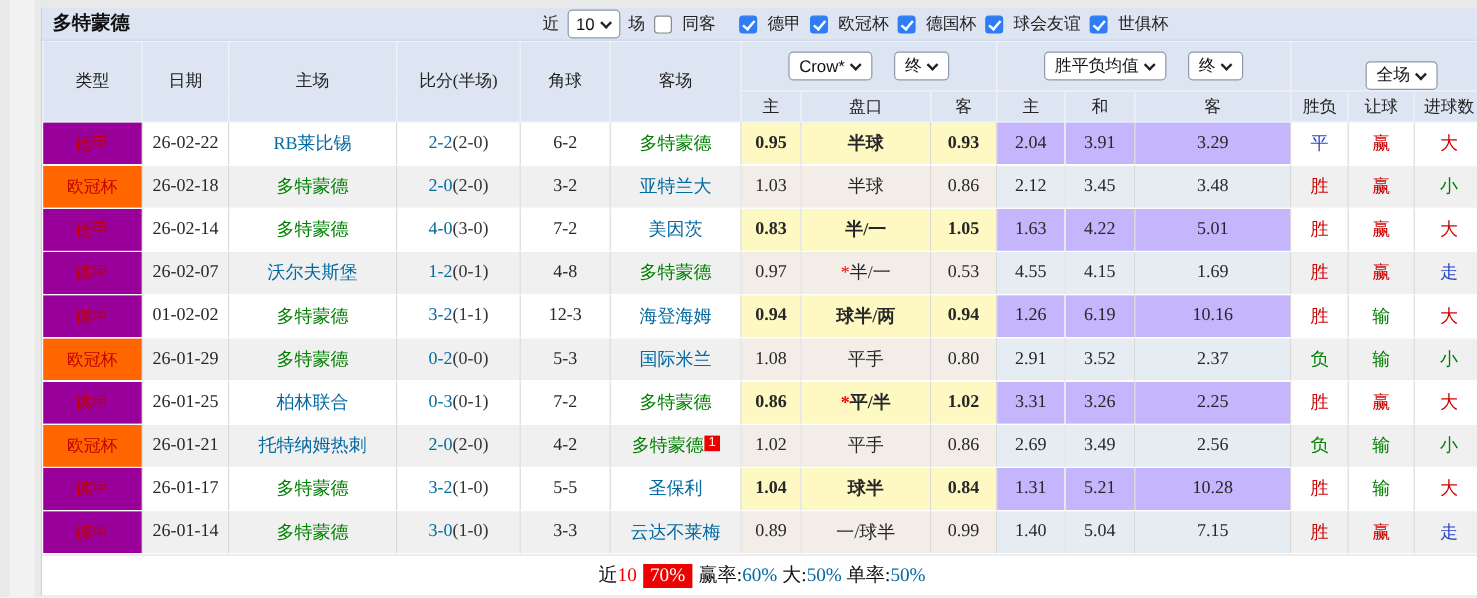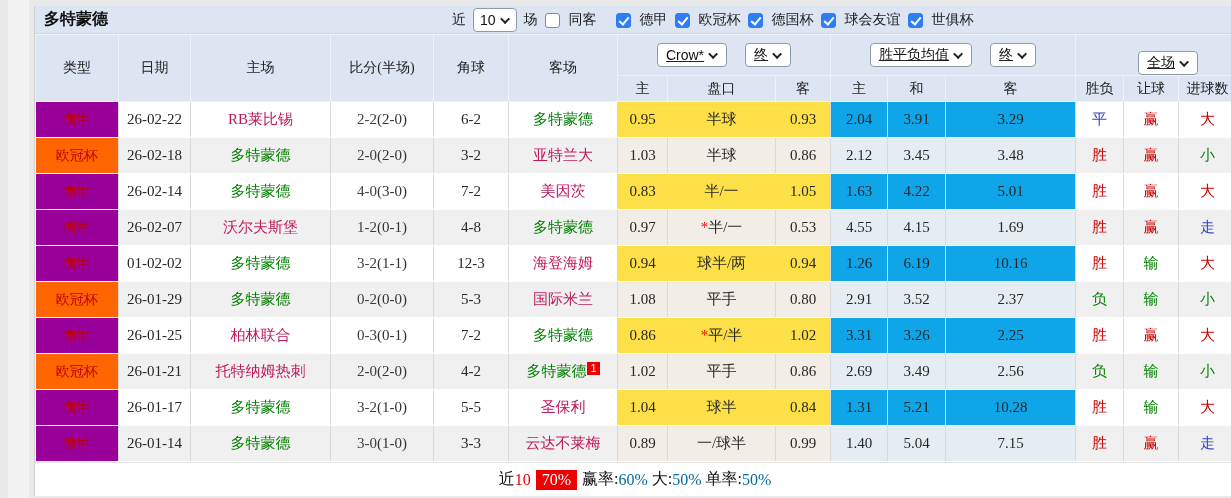--- a/index.html
+++ b/index.html
@@ -50,41 +50,41 @@
   
   table { border-collapse:collapse; table-layout:fixed; width:1201px; }
   thead th, thead td {
     background:#dce5f1; font-weight:normal; font-size:14px; color:#222;
     text-align:center; border:1px solid #eef2f8; padding:0;
   }
   thead tr.hA th, thead tr.hA td { height:34px; }
   thead tr.hB th { height:26px; }
   thead .grp { border-left:1px solid #c2cdde; }
   .sel-cell { vertical-align:middle; }
-  .sel-cell .inner { display:flex; justify-content:center; align-items:center; gap:18px;text-decoration:underline; }
+  .sel-cell .inner { display:flex; justify-content:center; align-items:center; gap:18px; }
 
   tbody td {
     height:36px; text-align:center; font-size:15px; color:#272727;
     border-right:1px solid #d9d9d9; border-bottom:1px solid #fdfdfd; padding:0;
     overflow:hidden; white-space:nowrap;
   }
   tr.odd td { background:#ffffff; }
   tr.even td { background:#f0f0f0; }
-  tr.odd td.ah { background:#fde047; }
+  tr.odd td.ah { background:#fef9c3;font-weight:bold; }
   tr.even td.ah { background:#f2ede6; }
-  tr.odd td.eu { background:#0ea5e9; }
+  tr.odd td.eu { background:#c4b5fd; }
   tr.even td.eu { background:#e6edf2;margin-left:28px; }
 
   .lg { font-size:14px; color:#c00000; }
   .purple { background:#990099 !important; }
   .orange { background:#ff6600 !important; }
 
-  .tm { color:#be185d; }
+  .tm { color:#0369a1; }
   .tm.grn { color:#008000; }
-  .score { color:#404040; }
+  .score { color:#0369a1; }
   .half { color:#333; }
   .star { color:#ff0000; }
   .badge {
     display:inline-block; background:#ee0000; color:#fff; font-size:11px; line-height:13px;
     padding:0 3px; margin-left:1px; vertical-align:4px; font-family:"Liberation Sans",sans-serif;
   }
   .badge:empty { display:none; }
 
   .c-red { color:#cc0000; }
   .c-grn { color:#008000; }

